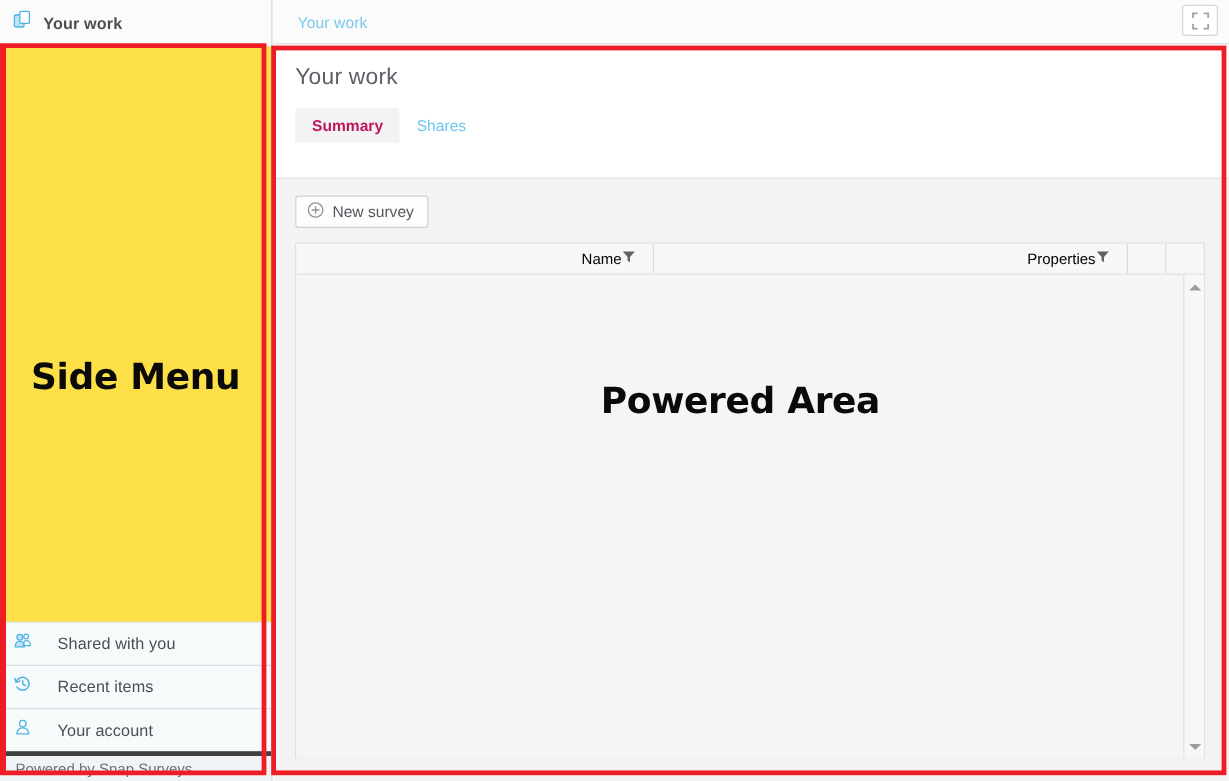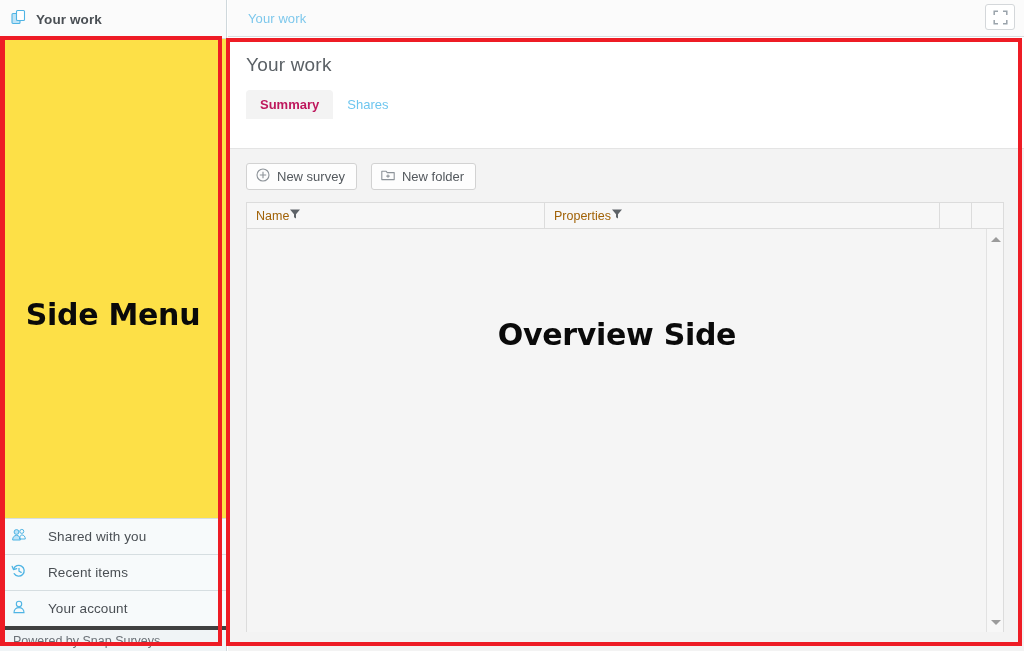--- a/index.html
+++ b/index.html
@@ -160,21 +160,21 @@
   #workarea {
     position: absolute;
     left: 0; top: 110px;
     width: 796px; height: 503px;
     background: #f3f3f3;
     border-top: 1px solid #e4e4e4;
   }
   #toolbar {
     padding: 14px 12px 0 18px;
     display: flex;
-    gap: 14px;
+    gap: 8px;
   }
   .tb-btn {
     height: 27px;
     padding: 0 11px 0 9px;
     background: #fdfdfd;
     border: 1px solid #d2d2d2;
     border-radius: 3px;
     display: flex;
     align-items: center;
     font-size: 13px;
@@ -191,25 +191,25 @@
   #grid-head {
     display: flex;
     height: 26px;
     background: #f7f7f7;
     border-bottom: 1px solid #dcdcdc;
     align-items: stretch;
   }
   .gh {
     display: flex;
     align-items: center;
-    justify-content: flex-start;
-    padding: 0 2px 0 9px;
+    justify-content: flex-end;
+    padding: 0 14px 0 9px;
     border-right: 1px solid #dcdcdc;
     font-size: 12.5px;
-    color: #a16207;
+    color: #000000;
   }
   .gh.name { width: 298px; }
   .gh.props { width: 395px; }
   .gh.c3 { width: 32px; }
   .gh.c4 { width: 18px; border-right: none; }
   #grid-body {
     position: relative;
     height: 403px;
     background: #f5f5f5;
   }
@@ -342,29 +342,20 @@
 
         <div id="toolbar">
           <div class="tb-btn">
             <span>
               <svg width="14" height="14" viewBox="0 0 14 14">
                 <circle cx="7" cy="7" r="6" fill="none" stroke="#8d9399" stroke-width="1.1"></circle>
                 <path d="M7 3.8 L7 10.2 M3.8 7 L10.2 7" stroke="#8d9399" stroke-width="1.1"></path>
               </svg>
             </span>
             <span>New survey</span>
-          </div>
-          <div class="tb-btn">
-            <span>
-              <svg width="14" height="14" viewBox="0 0 14 14">
-                <path d="M0.8 3.2 L5.2 3.2 L6.2 4.6 L13.2 4.6 L13.2 11.6 L0.8 11.6 Z" fill="none" stroke="#8d9399" stroke-width="1.1" stroke-linejoin="round"></path>
-                <path d="M7 6.4 L7 9.8 M5.3 8.1 L8.7 8.1" stroke="#8d9399" stroke-width="1.1"></path>
-              </svg>
-            </span>
-            <span>New folder</span>
           </div>
         </div>
 
         <div id="grid">
 
           <div id="grid-head">
             <div class="gh name">
               <span>Name</span>
               <span>
                 <svg width="12" height="12" viewBox="0 0 12 12">
@@ -382,21 +373,21 @@
             </div>
             <div class="gh c3">
               <span></span>
             </div>
             <div class="gh c4">
               <span></span>
             </div>
           </div>
 
           <div id="grid-body">
-            <div id="overview-annot">Overview Side</div>
+            <div id="overview-annot">Powered Area</div>
 
             <div id="vscroll">
               <div class="sc-arrow up">
                 <span class="tri up"></span>
               </div>
               <div class="sc-arrow down">
                 <span class="tri down"></span>
               </div>
             </div>
           </div>

